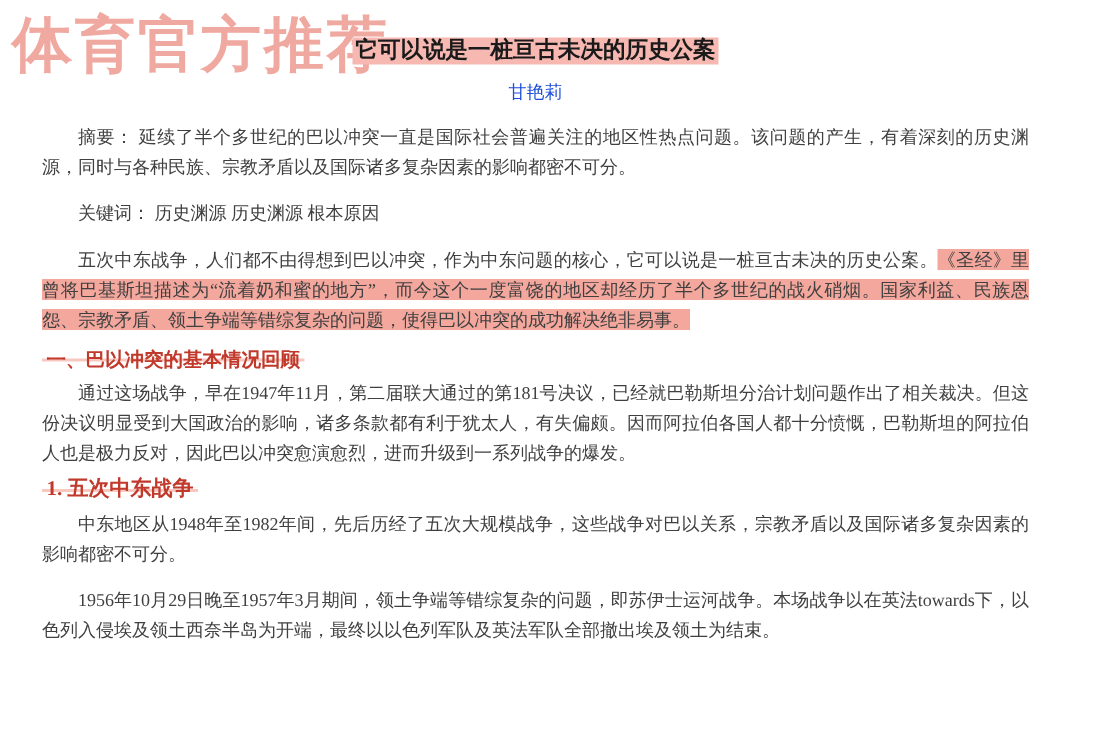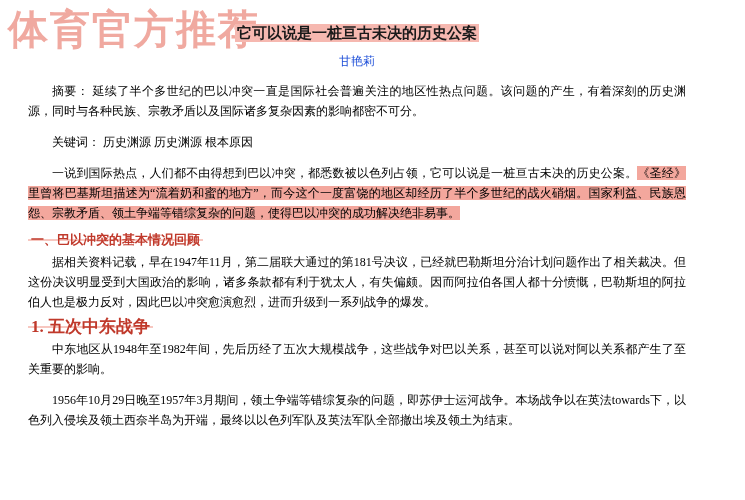--- a/index.html
+++ b/index.html
@@ -50,39 +50,39 @@
   }
   .doc-author {
     text-align: center;
     font-size: 12px;
     color: #1d4ed8;
     margin: 10px 0 0 0;
   }
   .para {
     font-size: 12px;
     line-height: 20px;
-    color: #000000;
+    color: #404040;
     margin: 11px 0 0 0;
     text-align: justify;
     text-indent: 24px;
   }
   .hl-strong {
     background: #f3a79d;
   }
   h2.section {
     font-size: 13px;
     font-weight: bold;
     color: #c0392b;
     margin: 16px 15px 0 0;
     display: inline-block;
     background: #f7c7c0;
     padding: 1px 3px;
   }
   h3.subsection {
-    font-size: 17px;
+    font-size: 14px;
     font-weight: bold;
     color: #c0392b;
     margin: 14px 0 0 0;
     display: inline-block;
     background: #f7c7c0;
     padding: 1px 3px;
   }
   .sec-wrap, .sub-wrap {
     line-height: 0;
   }
@@ -103,31 +103,31 @@
   <div class="watermark">体育官方推荐</div>
 
   <div class="doc-title"><span class="hl">它可以说是一桩亘古未决的历史公案</span></div>
 
   <div class="doc-author">甘艳莉</div>
 
   <p class="para">摘要： 延续了半个多世纪的巴以冲突一直是国际社会普遍关注的地区性热点问题。该问题的产生，有着深刻的历史渊源，同时与各种民族、宗教矛盾以及国际诸多复杂因素的影响都密不可分。</p>
 
   <p class="para">关键词：  历史渊源  历史渊源  根本原因</p>
 
-  <p class="para"><span>一说到国际热点，人们都不由得想到巴以冲突，都悉数被以色列占领，它可以说是一桩亘古未决的历史公案。</span><span class="hl-strong">《圣经》里曾将巴基斯坦描述为“流着奶和蜜的地方”，而今这个一度富饶的地区却经历了半个多世纪的战火硝烟。国家利益、民族恩怨、宗教矛盾、领土争端等错综复杂的问题，使得巴以冲突的成功解决绝非易事。</span></p>
+  <p class="para"><span>五次中东战争，人们都不由得想到巴以冲突，作为中东问题的核心，它可以说是一桩亘古未决的历史公案。</span><span class="hl-strong">《圣经》里曾将巴基斯坦描述为“流着奶和蜜的地方”，而今这个一度富饶的地区却经历了半个多世纪的战火硝烟。国家利益、民族恩怨、宗教矛盾、领土争端等错综复杂的问题，使得巴以冲突的成功解决绝非易事。</span></p>
 
   <div class="sec-wrap">
     <h2 class="section">一、巴以冲突的基本情况回顾</h2>
   </div>
 
-  <p class="para">据相关资料记载，早在1947年11月，第二届联大通过的第181号决议，已经就巴勒斯坦分治计划问题作出了相关裁决。但这份决议明显受到大国政治的影响，诸多条款都有利于犹太人，有失偏颇。因而阿拉伯各国人都十分愤慨，巴勒斯坦的阿拉伯人也是极力反对，因此巴以冲突愈演愈烈，进而升级到一系列战争的爆发。</p>
+  <p class="para">通过这场战争，早在1947年11月，第二届联大通过的第181号决议，已经就巴勒斯坦分治计划问题作出了相关裁决。但这份决议明显受到大国政治的影响，诸多条款都有利于犹太人，有失偏颇。因而阿拉伯各国人都十分愤慨，巴勒斯坦的阿拉伯人也是极力反对，因此巴以冲突愈演愈烈，进而升级到一系列战争的爆发。</p>
 
   <div class="sub-wrap">
     <h3 class="subsection">1. 五次中东战争</h3>
   </div>
 
-  <p class="para">中东地区从1948年至1982年间，先后历经了五次大规模战争，这些战争对巴以关系，甚至可以说对阿以关系都产生了至关重要的影响。</p>
+  <p class="para">中东地区从1948年至1982年间，先后历经了五次大规模战争，这些战争对巴以关系，宗教矛盾以及国际诸多复杂因素的影响都密不可分。</p>
 
 
   <p class="para">1956年10月29日晚至1957年3月期间，领土争端等错综复杂的问题，即苏伊士运河战争。本场战争以在英法towards下，以色列入侵埃及领土西奈半岛为开端，最终以以色列军队及英法军队全部撤出埃及领土为结束。</p>
 
   <div class="bottom-fade"></div>
 </div>
 
 </body></html>

